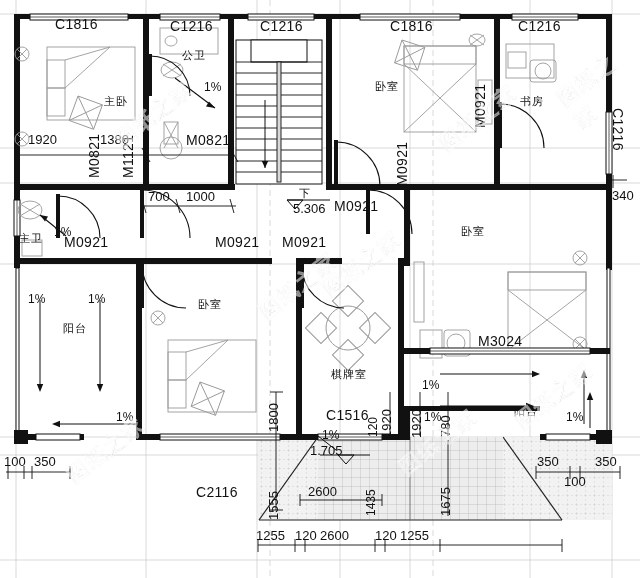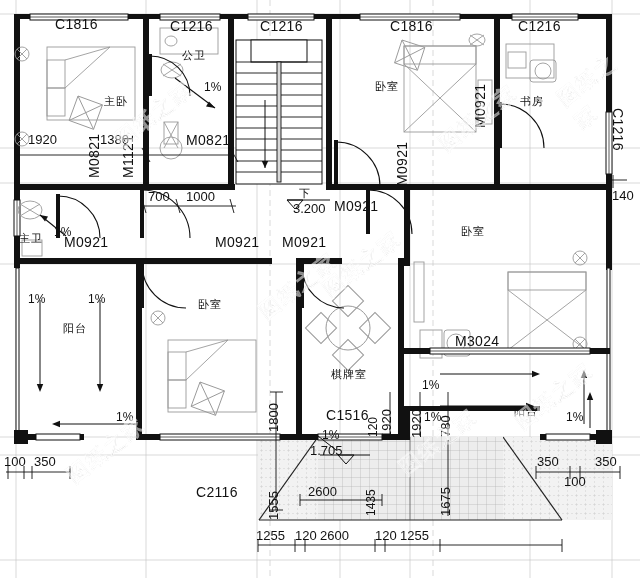--- a/index.html
+++ b/index.html
@@ -397,42 +397,42 @@
   <div>
     <span class="lbl code" style="left:186px;top:132px">M0821</span>
     <span class="lbl code vert" style="left:86px;top:178px;transform:rotate(-90deg)">M0821</span>
     <span class="lbl code vert" style="left:120px;top:178px;transform:rotate(-90deg)">M1121</span>
     <span class="lbl code" style="left:64px;top:234px">M0921</span>
     <span class="lbl code" style="left:215px;top:234px">M0921</span>
     <span class="lbl code" style="left:282px;top:234px">M0921</span>
     <span class="lbl code" style="left:334px;top:198px">M0921</span>
     <span class="lbl code vert" style="left:394px;top:186px;transform:rotate(-90deg)">M0921</span>
     <span class="lbl code vert" style="left:472px;top:128px;transform:rotate(-90deg)">M0921</span>
-    <span class="lbl code" style="left:455px;top:333px">M3024</span>
+    <span class="lbl code" style="left:478px;top:333px">M3024</span>
   </div>
 
   <div>
     <span class="lbl cn" style="left:104px;top:94px">主卧</span>
     <span class="lbl cn" style="left:182px;top:48px">公卫</span>
     <span class="lbl cn" style="left:375px;top:79px">卧室</span>
     <span class="lbl cn" style="left:520px;top:94px">书房</span>
     <span class="lbl cn" style="left:19px;top:231px">主卫</span>
     <span class="lbl cn" style="left:63px;top:321px">阳台</span>
     <span class="lbl cn" style="left:198px;top:297px">卧室</span>
     <span class="lbl cn" style="left:461px;top:224px">卧室</span>
     <span class="lbl cn" style="left:331px;top:367px">棋牌室</span>
     <span class="lbl cn" style="left:514px;top:404px">阳台</span>
   </div>
 
   <div>
     <span class="lbl dim" style="left:28px;top:132px">1920</span>
     <span class="lbl dim" style="left:100px;top:132px">1380</span>
     <span class="lbl dim" style="left:148px;top:189px">700</span>
     <span class="lbl dim" style="left:186px;top:189px">1000</span>
-    <span class="lbl dim" style="left:612px;top:188px">140</span>
+    <span class="lbl dim" style="left:612px;top:188px">340</span>
 
     <span class="lbl dim vert" style="left:266px;top:432px;transform:rotate(-90deg)">1800</span>
     <span class="lbl dim vert" style="left:266px;top:520px;transform:rotate(-90deg)">1555</span>
     <span class="lbl dim vert" style="left:379px;top:438px;transform:rotate(-90deg)">1920</span>
     <span class="lbl dim-sm vert" style="left:366px;top:437px;transform:rotate(-90deg)">120</span>
     <span class="lbl dim vert" style="left:409px;top:438px;transform:rotate(-90deg)">1920</span>
     <span class="lbl dim-sm vert" style="left:364px;top:516px;transform:rotate(-90deg)">1435</span>
     <span class="lbl dim" style="left:308px;top:484px">2600</span>
     <span class="lbl dim vert" style="left:438px;top:437px;transform:rotate(-90deg)">780</span>
     <span class="lbl dim vert" style="left:438px;top:516px;transform:rotate(-90deg)">1675</span>
@@ -457,21 +457,21 @@
     <span class="lbl pct" style="left:88px;top:292px">1%</span>
     <span class="lbl pct" style="left:116px;top:410px">1%</span>
     <span class="lbl pct" style="left:422px;top:378px">1%</span>
     <span class="lbl pct" style="left:424px;top:410px">1%</span>
     <span class="lbl pct" style="left:566px;top:410px">1%</span>
     <span class="lbl pct" style="left:322px;top:428px">1%</span>
   </div>
 
   <div>
     <span class="lbl cn" style="left:299px;top:186px">下</span>
-    <span class="lbl dim" style="left:293px;top:201px">3.200</span>
+    <span class="lbl dim" style="left:293px;top:201px">5.306</span>
     <span class="lbl dim" style="left:310px;top:443px">1.705</span>
   </div>
 
   <div>
     <span class="wm" style="left:108px;top:100px">图纸之家</span>
     <span class="wm" style="left:432px;top:104px">图纸之家</span>
     <span class="wm" style="left:252px;top:272px">图纸之家</span>
     <span class="wm" style="left:60px;top:436px">图纸之家</span>
     <span class="wm" style="left:392px;top:428px">图纸之家</span>
     <span class="wm" style="left:508px;top:382px">图纸之家</span>

